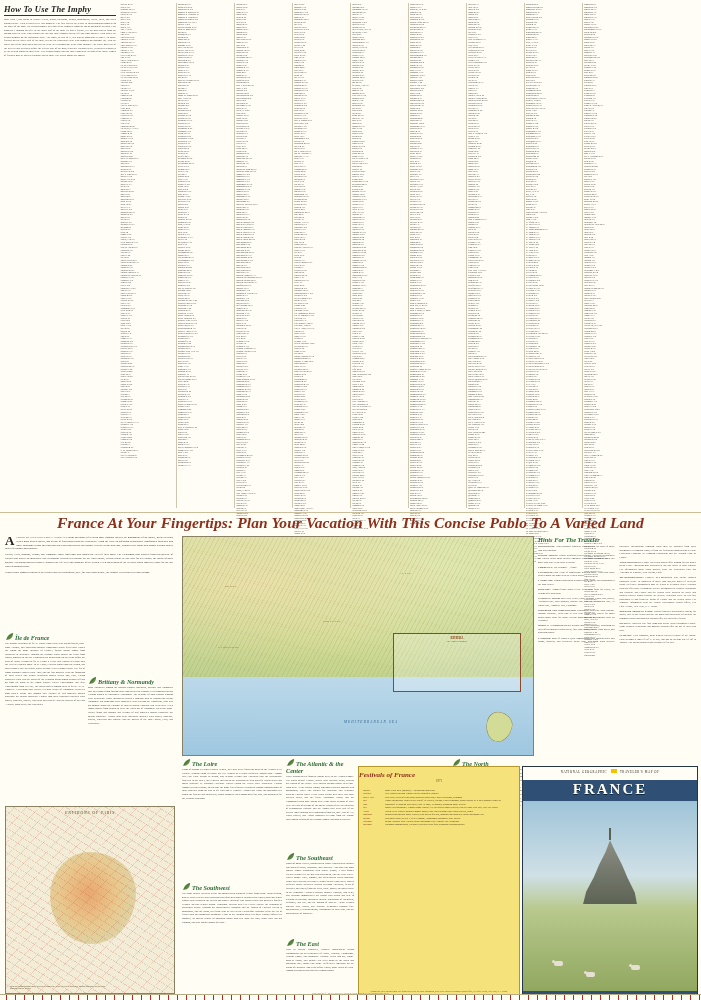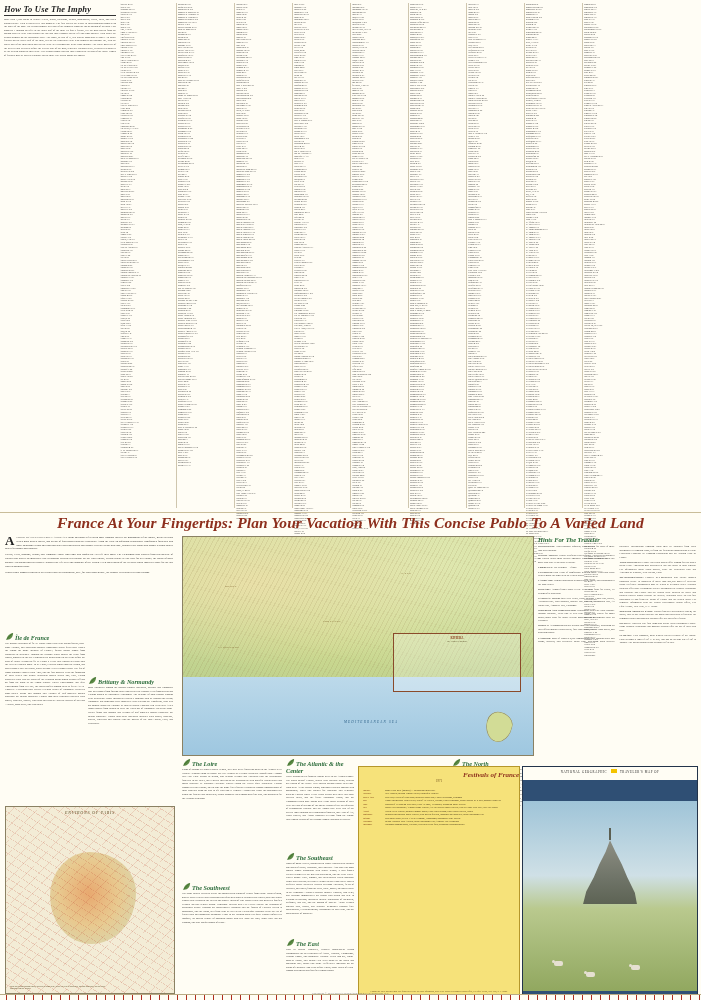--- a/index.html
+++ b/index.html
@@ -51,21 +51,21 @@
   .mapcorsica{position:absolute;right:6%;bottom:6%;width:26px;height:30px;background:#d2dc96;border-radius:42% 58% 50% 50%/40% 40% 60% 60%;transform:rotate(12deg);box-shadow:0 0 0 .5px #8a8163 inset;}
 
   
   .hints{position:absolute;left:538px;top:2px;width:158px;}
   .hints h4{margin:0 0 2px 0;font-style:italic;font-weight:bold;font-size:6.4px;color:#2b6b3a;}
   .hints .body{font-size:2.5px;line-height:1.42;text-align:justify;color:#2e2e2e;column-count:2;column-gap:5px;}
   .hints .body b{font-size:2.5px;}
 
   
   .festivals{position:absolute;left:358px;top:232px;width:160px;height:230px;background:#f6e27a;border:1px solid #b5972c;overflow:hidden;}
-  .festivals .ftitle{text-align:right;font-style:italic;font-weight:bold;font-size:7px;color:#8d2f1d;margin-top:4px;}
+  .festivals .ftitle{text-align:left;font-style:italic;font-weight:bold;font-size:7px;color:#8d2f1d;margin-top:4px;}
   .festivals .fyear{text-align:center;font-size:3px;color:#6b4a18;margin-bottom:2px;}
   .ftable{position:absolute;left:4px;top:22px;right:4px;font-size:2.2px;line-height:1.34;}
   .frow{display:flex;margin-bottom:.5px;}
   .fmon{width:22px;font-style:italic;color:#7a3b12;flex:none;}
   .fev{flex:1;color:#3a2a10;}
   .fnote{position:absolute;left:5px;right:5px;bottom:4px;font-size:2px;line-height:1.35;text-align:center;color:#5a3f13;}
 
   
   .cover{position:absolute;left:522px;top:232px;width:174px;height:230px;background:#2f4f74;border:1px solid #23344b;overflow:hidden;}
   .cover .ngbar{position:absolute;left:0;top:0;width:100%;height:13px;background:#fffdf4;text-align:center;font-size:3px;letter-spacing:.6px;padding-top:2px;box-sizing:border-box;color:#222;}
@@ -2191,20 +2191,21 @@
         </div>
       <div class="fnote">Changes are likely and dates may vary from year to year. For latest information, write to the French Government Tourist Office, 610 Fifth Avenue, New York, N. Y. 10020.</div>
     </div>
 
     <div class="cover">
       <div class="ngbar">
         <span>NATIONAL GEOGRAPHIC</span>
         <span class="ylw"></span>
         <span>TRAVELER'S MAP OF</span>
       </div>
+      <div class="ctitle">FRANCE</div>
       <div class="photo">
         <div class="montsp"></div>
         <div class="mont"></div>
         <div class="cow" style="left:18%;bottom:16%;"></div>
         <div class="cow" style="left:36%;bottom:10%;"></div>
         <div class="cow" style="left:62%;bottom:14%;"></div>
         <div style="position:absolute;left:3px;bottom:2px;right:3px;font-size:2.2px;color:#f3efe0;">Granite-bound Mont-Saint-Michel rises above Normandy's tidal bay.</div>
       </div>
       <div class="cbot"></div>
     </div>

